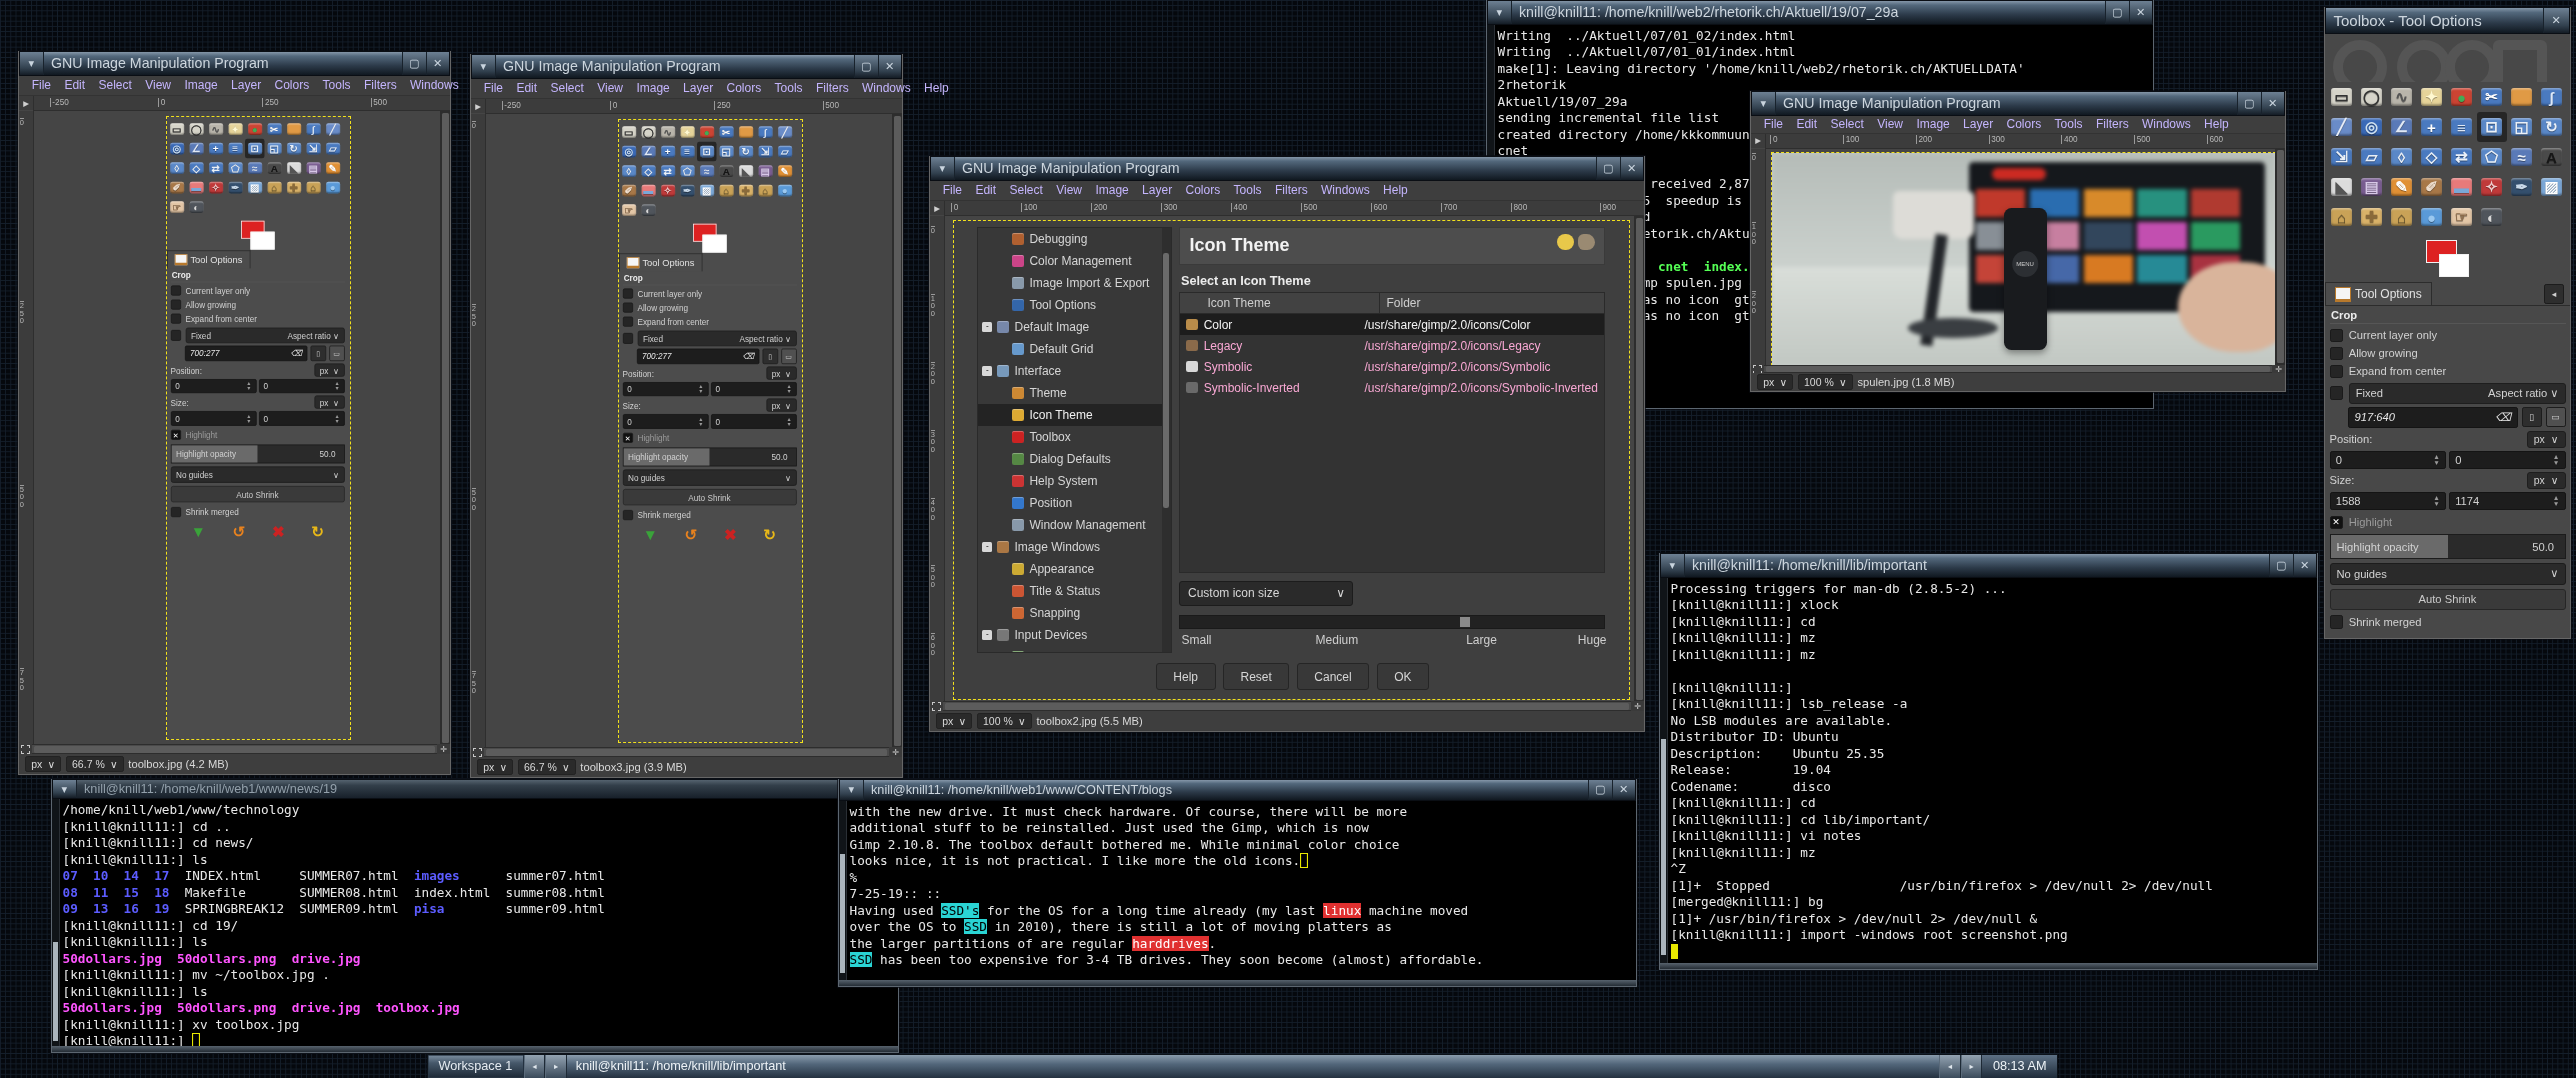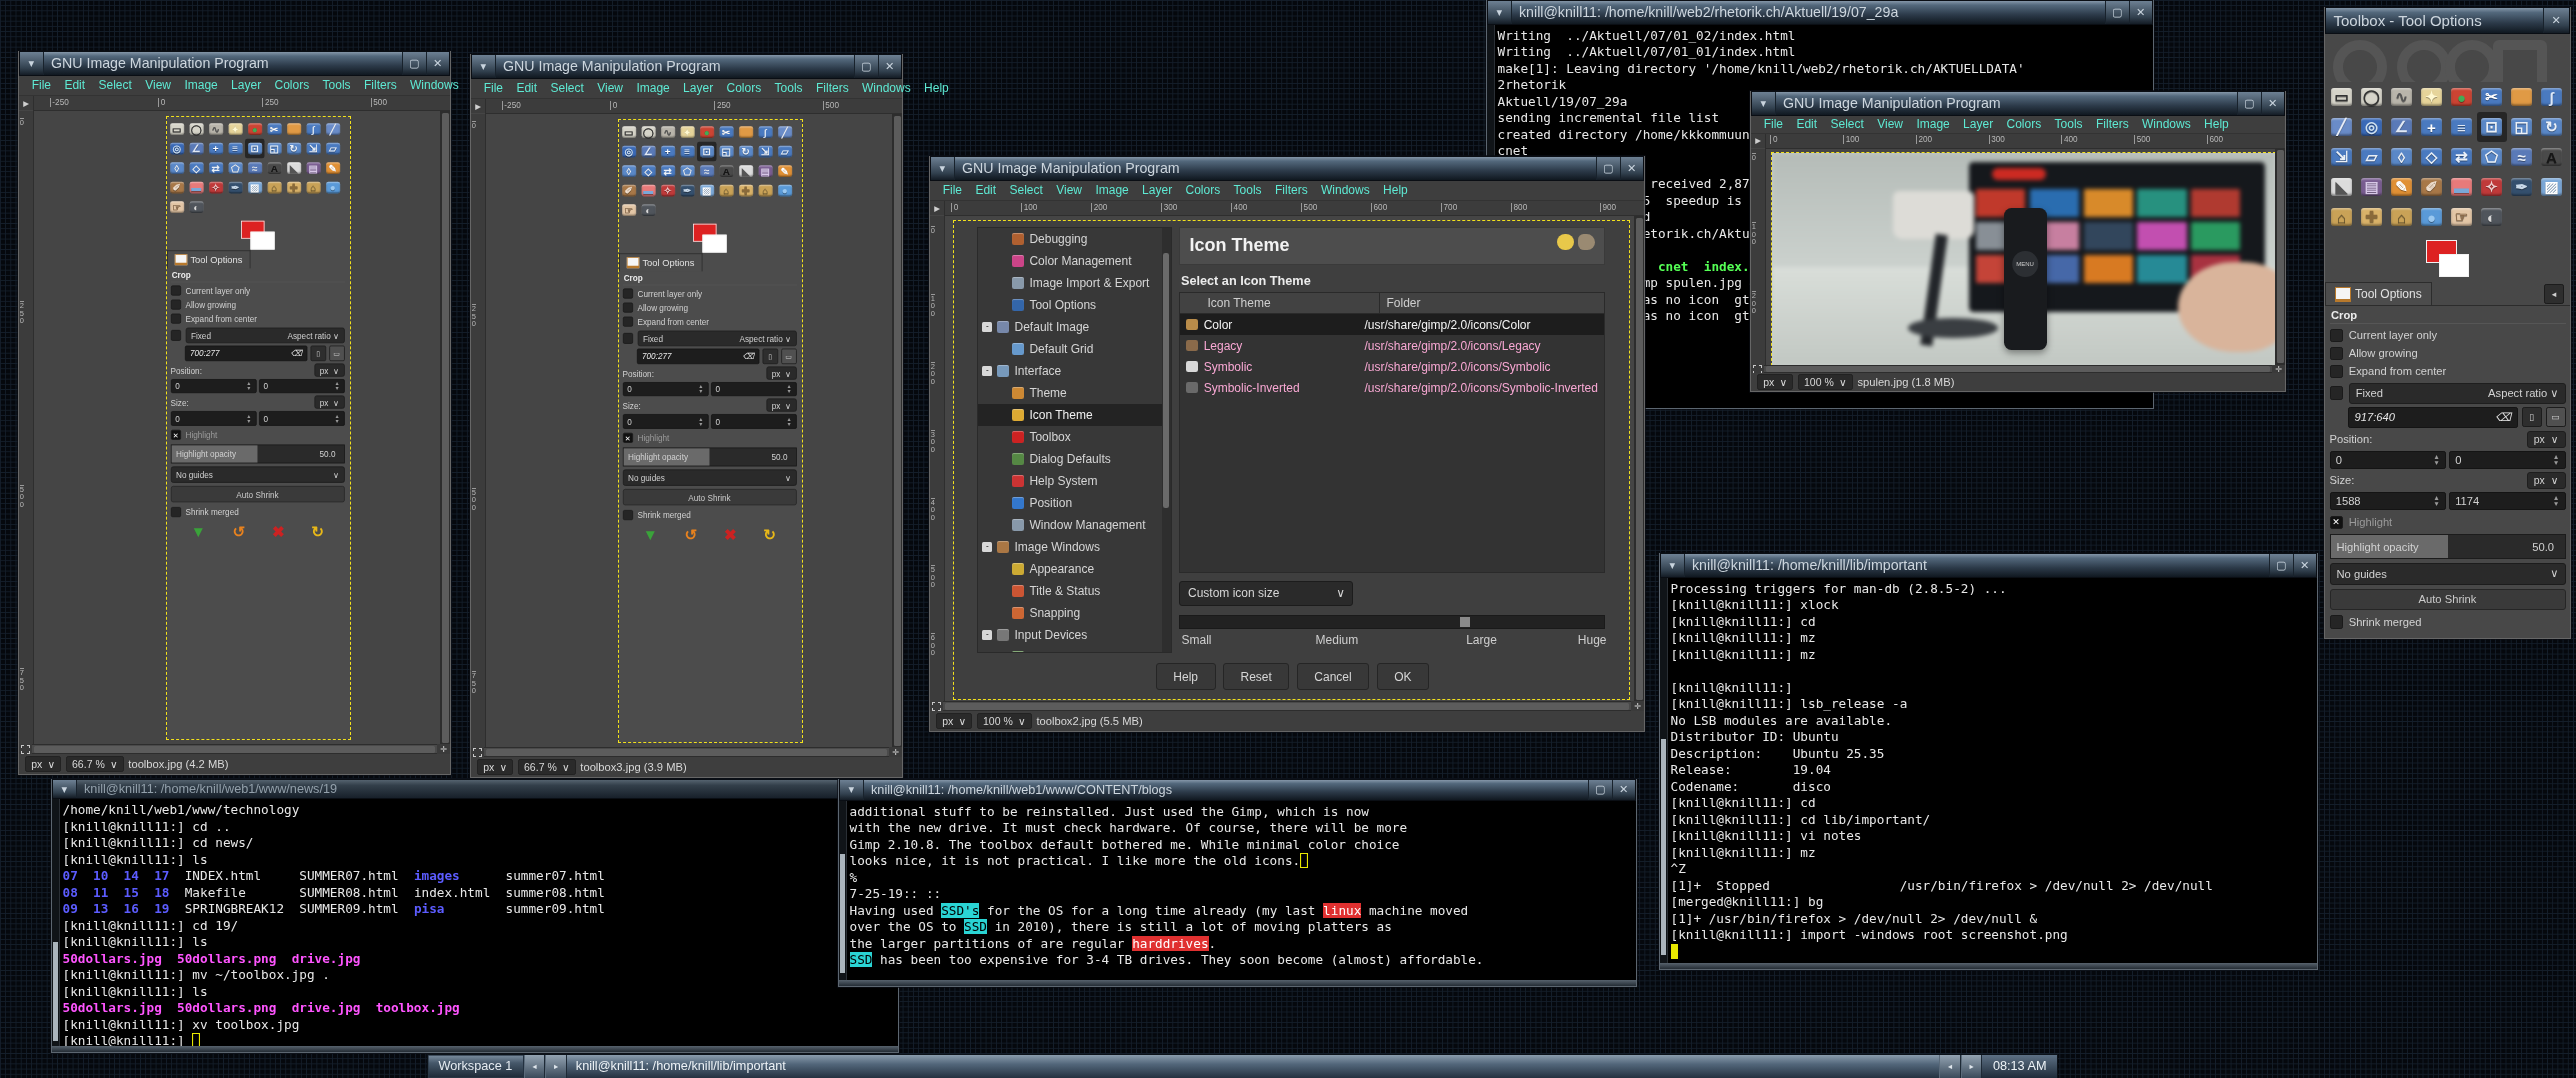--- a/index.html
+++ b/index.html
@@ -35,21 +35,21 @@
   .seg.bold{font-weight:bold;}
   .seg.cur{background:#e8e800;color:#000;}
   .seg.hcur{box-shadow:inset 0 0 0 1.1px #e8e800;}
   .vimstatus{position:absolute;left:10.5px;right:4.5px;bottom:3px;height:16.5px;
     font-weight:bold;white-space:pre;}
   .term-bottombar{height:6px;background:linear-gradient(180deg,#57626d,#242c34);flex:0 0 auto;}
   
   .gimp{background:#454545;border:0.7px solid #666;border-top:none;}
   .menubar{height:19.5px;background:#3e3e3e;display:flex;align-items:center;gap:0;
     padding:0 6px;flex:0 0 auto;border-bottom:0.7px solid #333;}
-  .menu-item{color:#5eead4;font-size:12px;padding:0 6.7px;}
+  .menu-item{color:#c4b5fd;font-size:12px;padding:0 6.7px;}
   .ruler{height:14.2px;background:#3c3c3c;border-bottom:0.7px solid #2e2e2e;position:relative;
     color:#b8b8b8;font-size:8.2px;flex:0 0 auto;margin-left:14.2px;overflow:hidden;}
   .ruler .rl{position:absolute;top:1.5px;border-left:0.7px solid #9a9a9a;padding-left:1.5px;}
   .ruler-corner{position:absolute;left:0;width:14.2px;height:14.2px;background:#3c3c3c;
     border-right:0.7px solid #2e2e2e;color:#cfcfcf;font-size:7.5px;display:flex;align-items:center;justify-content:center;z-index:3;}
   .canvas-row{flex:1;display:flex;min-height:0;}
   .vruler{width:14.2px;background:#3c3c3c;border-right:0.7px solid #2e2e2e;position:relative;
     color:#b8b8b8;font-size:7.5px;overflow:hidden;flex:0 0 auto;}
   .vruler .rl{position:absolute;left:0.7px;border-top:0.7px solid #9a9a9a;line-height:7.5px;white-space:pre-line;}
   .canvas{flex:1;background:#454545;position:relative;overflow:hidden;}
@@ -1310,22 +1310,22 @@
   </div>
   <div class="term-body">
     <div class="term-sb">
         <div class="thumb" style="top:30%;height:66%;"></div>
       </div>
     <div class="vimstatus">
       <span class="seg bold">-- INSERT --</span>
       
       
     </div>
-  <div class="tline"><span class="seg">additional stuff to be reinstalled. Just used the Gimp, which is now</span></div>
-      <div class="tline"><span class="seg">with the new drive. It must check hardware. Of course, there will be more</span></div>
+  <div class="tline"><span class="seg">with the new drive. It must check hardware. Of course, there will be more</span></div>
+      <div class="tline"><span class="seg">additional stuff to be reinstalled. Just used the Gimp, which is now</span></div>
       <div class="tline"><span class="seg">Gimp 2.10.8. The toolbox default bothered me. While minimal color choice</span></div>
       <div class="tline"><span class="seg">looks nice, it is not practical. I like more the old icons.</span><span class="seg hcur"> </span></div>
       <div class="tline"><span class="seg">%</span></div>
       <div class="tline"><span class="seg">7-25-19:: ::</span></div>
       <div class="tline"><span class="seg">Having used </span><span class="seg cb">SSD's</span><span class="seg"> for the OS for a long time already (my last </span><span class="seg rb">linux</span><span class="seg"> machine moved</span></div>
       <div class="tline"><span class="seg">over the OS to </span><span class="seg cb">SSD</span><span class="seg"> in 2010), there is still a lot of moving platters as</span></div>
       <div class="tline"><span class="seg">the larger partitions of are regular </span><span class="seg rb">harddrives</span><span class="seg">.</span></div>
       <div class="tline"><span class="seg cb">SSD</span><span class="seg"> has been too expensive for 3-4 TB drives. They soon become (almost) affordable.</span></div>
     </div>
   <div class="term-bottombar"></div>

